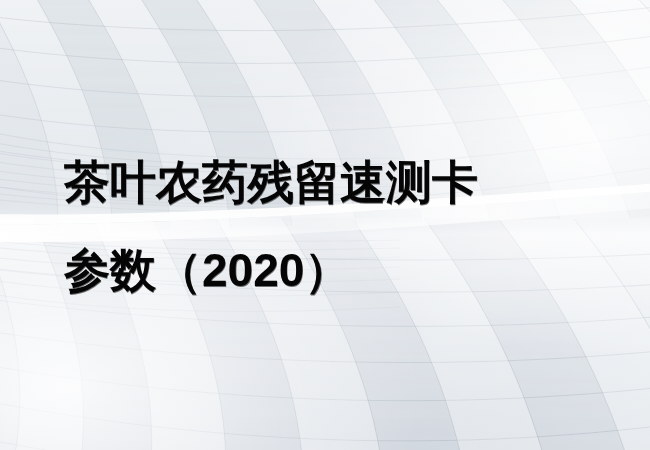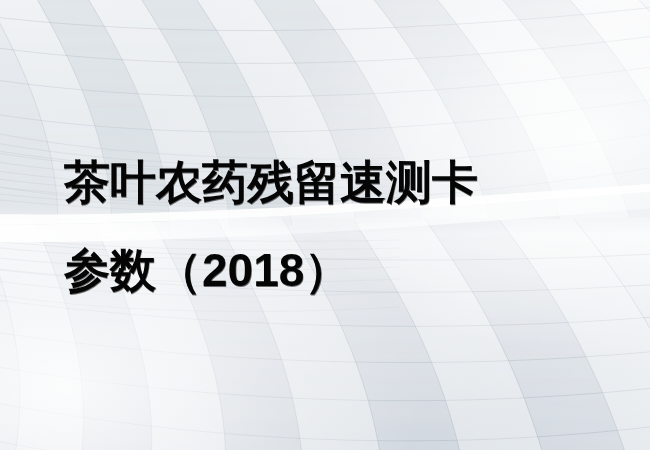--- a/index.html
+++ b/index.html
@@ -241,16 +241,16 @@
 
     <rect x="0" y="0" width="650" height="450" fill="url(#gLobeBL)"></rect>
     <rect x="0" y="0" width="650" height="450" fill="url(#gLobeR)"></rect>
 
     <path d="M -20 224 C 160 226, 380 212, 700 186 L 700 204 C 380 232, 160 244, -20 242 Z" fill="url(#gStreak)"></path>
     <path d="M -20 214 C 160 217, 380 204, 700 180 L 700 188 C 380 212, 160 226, -20 224 Z" fill="#ffffff" opacity="0.9"></path>
   </svg>
 
   <div id="title-block">
     <div class="title-line line-1">茶叶农药残留速测卡</div>
-    <div class="title-line line-2">参数（2018）</div>
+    <div class="title-line line-2">参数（2020）</div>
   </div>
 
 </div>
 
 </body></html>

